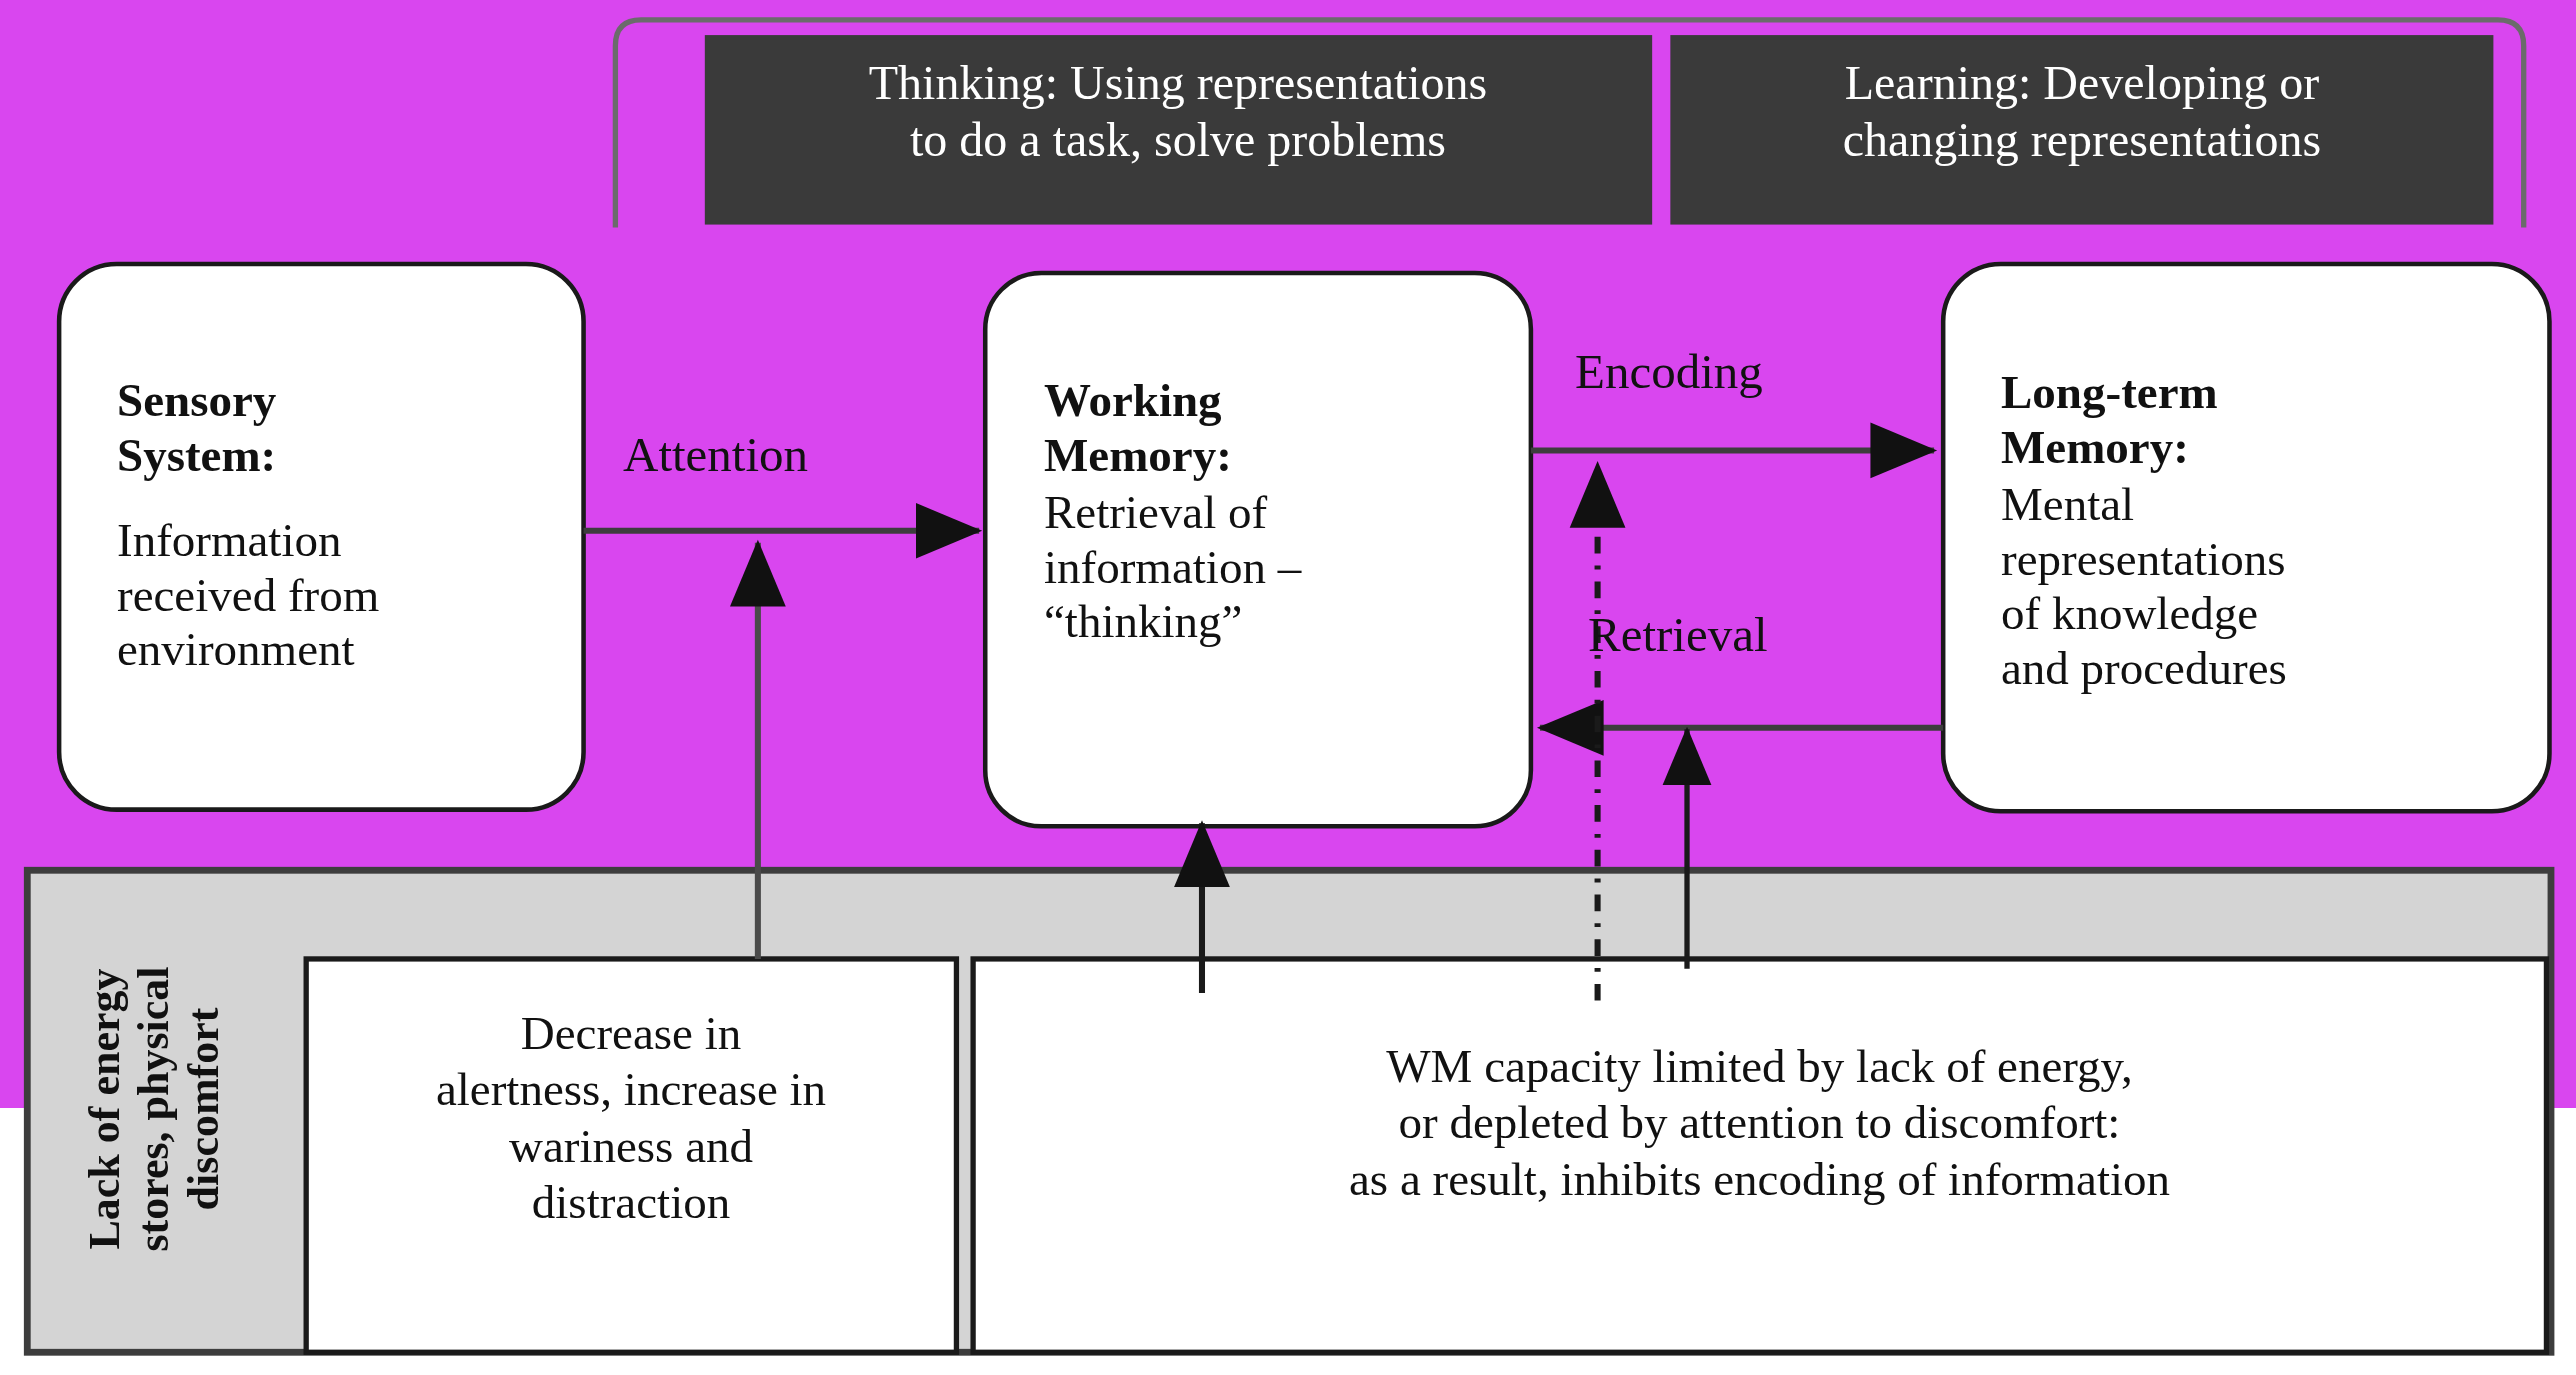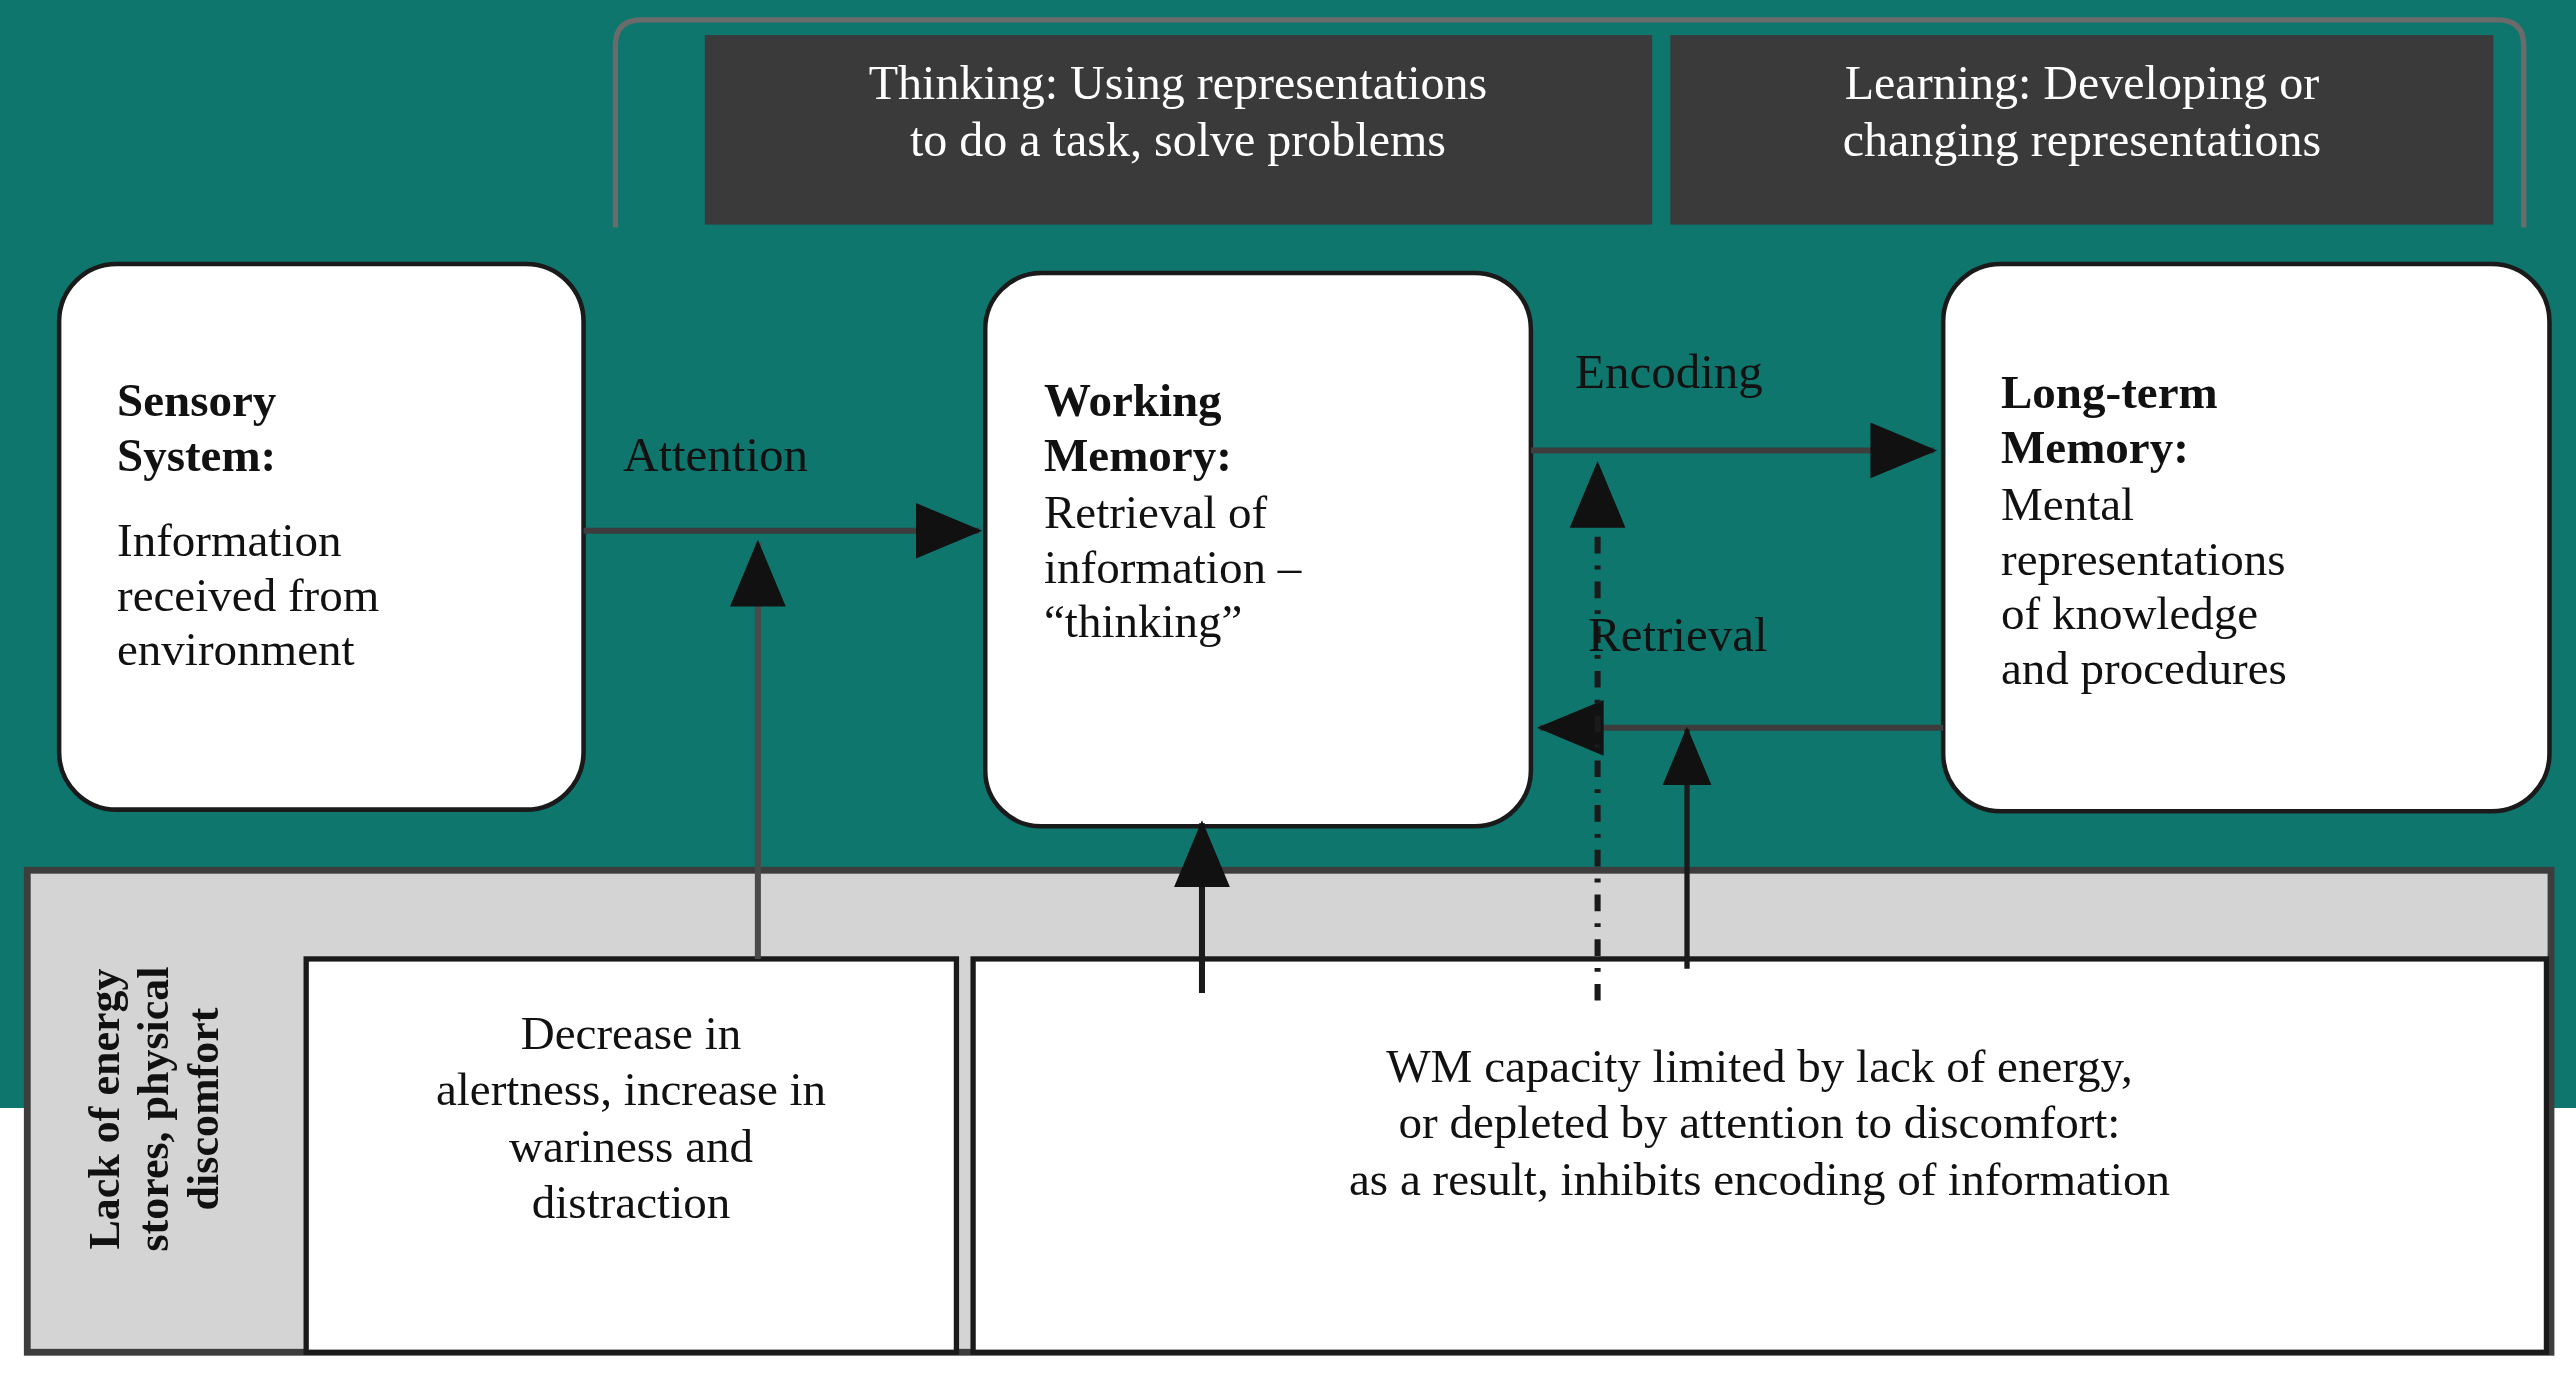--- a/index.html
+++ b/index.html
@@ -10,21 +10,21 @@
   body {
     width: 2576px;
     height: 1376px;
     font-family: "Liberation Serif", "DejaVu Serif", serif;
     overflow: hidden;
   }
   #stage {
     position: relative;
     width: 2576px;
     height: 1108px;
-    background: #0f766e;
+    background: #d946ef;
   }
   svg.layer {
     position: absolute;
     left: 0; top: 0;
     width: 2576px;
     height: 1376px;
   }
   .box-text {
     position: absolute;
     font-family: "Liberation Serif", "DejaVu Serif", serif;

